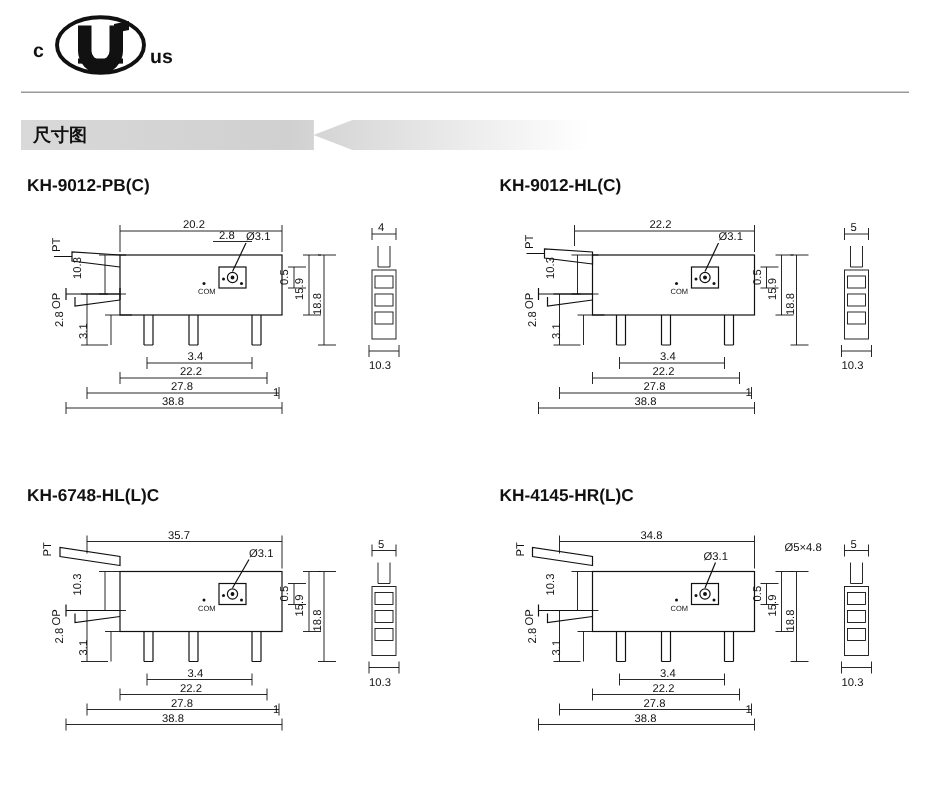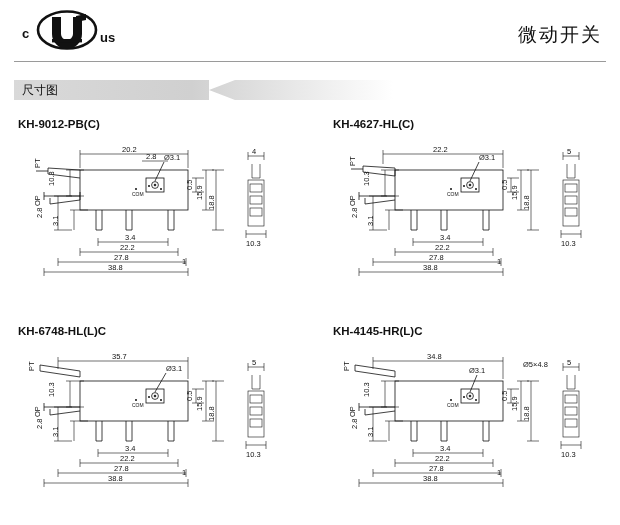--- a/index.html
+++ b/index.html
@@ -39,21 +39,21 @@
   .sec-bar{
     position:absolute;left:14px;top:80px;width:592px;height:20px;
     background:linear-gradient(to right,#d9d9d9 0%,#d0d0d0 30%,#ffffff 64%,#ffffff 100%);
   }
   .sec-bar .notch{
     position:absolute;left:195px;top:0;width:26px;height:20px;
     background:#ffffff;
     clip-path:polygon(0 0,100% 0,0 50%,100% 100%,0 100%,0 50%);
   }
   .sec-label{
-    position:absolute;left:8px;top:2px;font-size:12px;color:#111;
+    position:absolute;left:8px;top:2px;font-size:12px;color:#111;font-weight:bold;
   }
 
   
   .blk{position:absolute;}
   .blk-title{
     position:absolute;left:0;top:0;font-size:11.5px;font-weight:bold;color:#111;
     white-space:nowrap;
   }
   .dwg{position:absolute;left:0;top:16px;}
   svg{display:block;}
@@ -66,21 +66,20 @@
   <div class="ul-logo">
     <span class="ul-c">c</span>
     <svg class="ul-mark" viewBox="0 0 62 40">
       <ellipse cx="31" cy="20" rx="29" ry="18.5" fill="none" stroke="#111" stroke-width="2.6"></ellipse>
       <path d="M16 7 h9 v17 a6 6 0 0 0 12 0 V7 h9 v17 a15 15 0 0 1 -30 0 Z" fill="#111"></path>
       <rect x="16" y="29" width="30" height="3.4" fill="#111"></rect>
       <path d="M40 6 l10 -2 v6 l-10 2 Z" fill="#111"></path>
     </svg>
     <span class="ul-us">us</span>
   </div>
-  <div class="hdr-title">微动开关</div>
   <div class="hdr-rule"></div>
 </div>
 
 <div class="sec-bar">
   <div class="sec-label">尺寸图</div>
   <div class="notch"></div>
 </div>
 
 <div class="blk" style="left:18px;top:118px;width:290px;height:180px;">
   <div class="blk-title">KH-9012-PB(C)</div>
@@ -153,21 +152,21 @@
       <text x="90" y="136">38.8</text>
       <text x="164" y="130">1</text>
       <text x="234" y="20">4</text>
       <text x="228" y="112">10.3</text>
     </g>
   </svg>
   </div>
 </div>
 
 <div class="blk" style="left:333px;top:118px;width:290px;height:180px;">
-  <div class="blk-title">KH-4627-HL(C)</div>
+  <div class="blk-title">KH-9012-HL(C)</div>
   <div class="dwg">
   <svg width="285" height="165" viewBox="0 0 285 165">
     <g stroke="#111" fill="none" stroke-width="0.8">
       <rect x="62" y="36" width="108" height="40"></rect>
       <rect x="128" y="44" width="18" height="14"></rect>
       <path d="M62 42 L30 38 L30 32 L62 34 Z"></path>
       <path d="M30 35 L18 35"></path>
       <path d="M62 62 L26 62 M26 58 L26 66"></path>
       <path d="M62 66 L32 70 L32 64"></path>
       <path d="M78 76 L78 96 M84 76 L84 96 M78 96 L84 96"></path>

